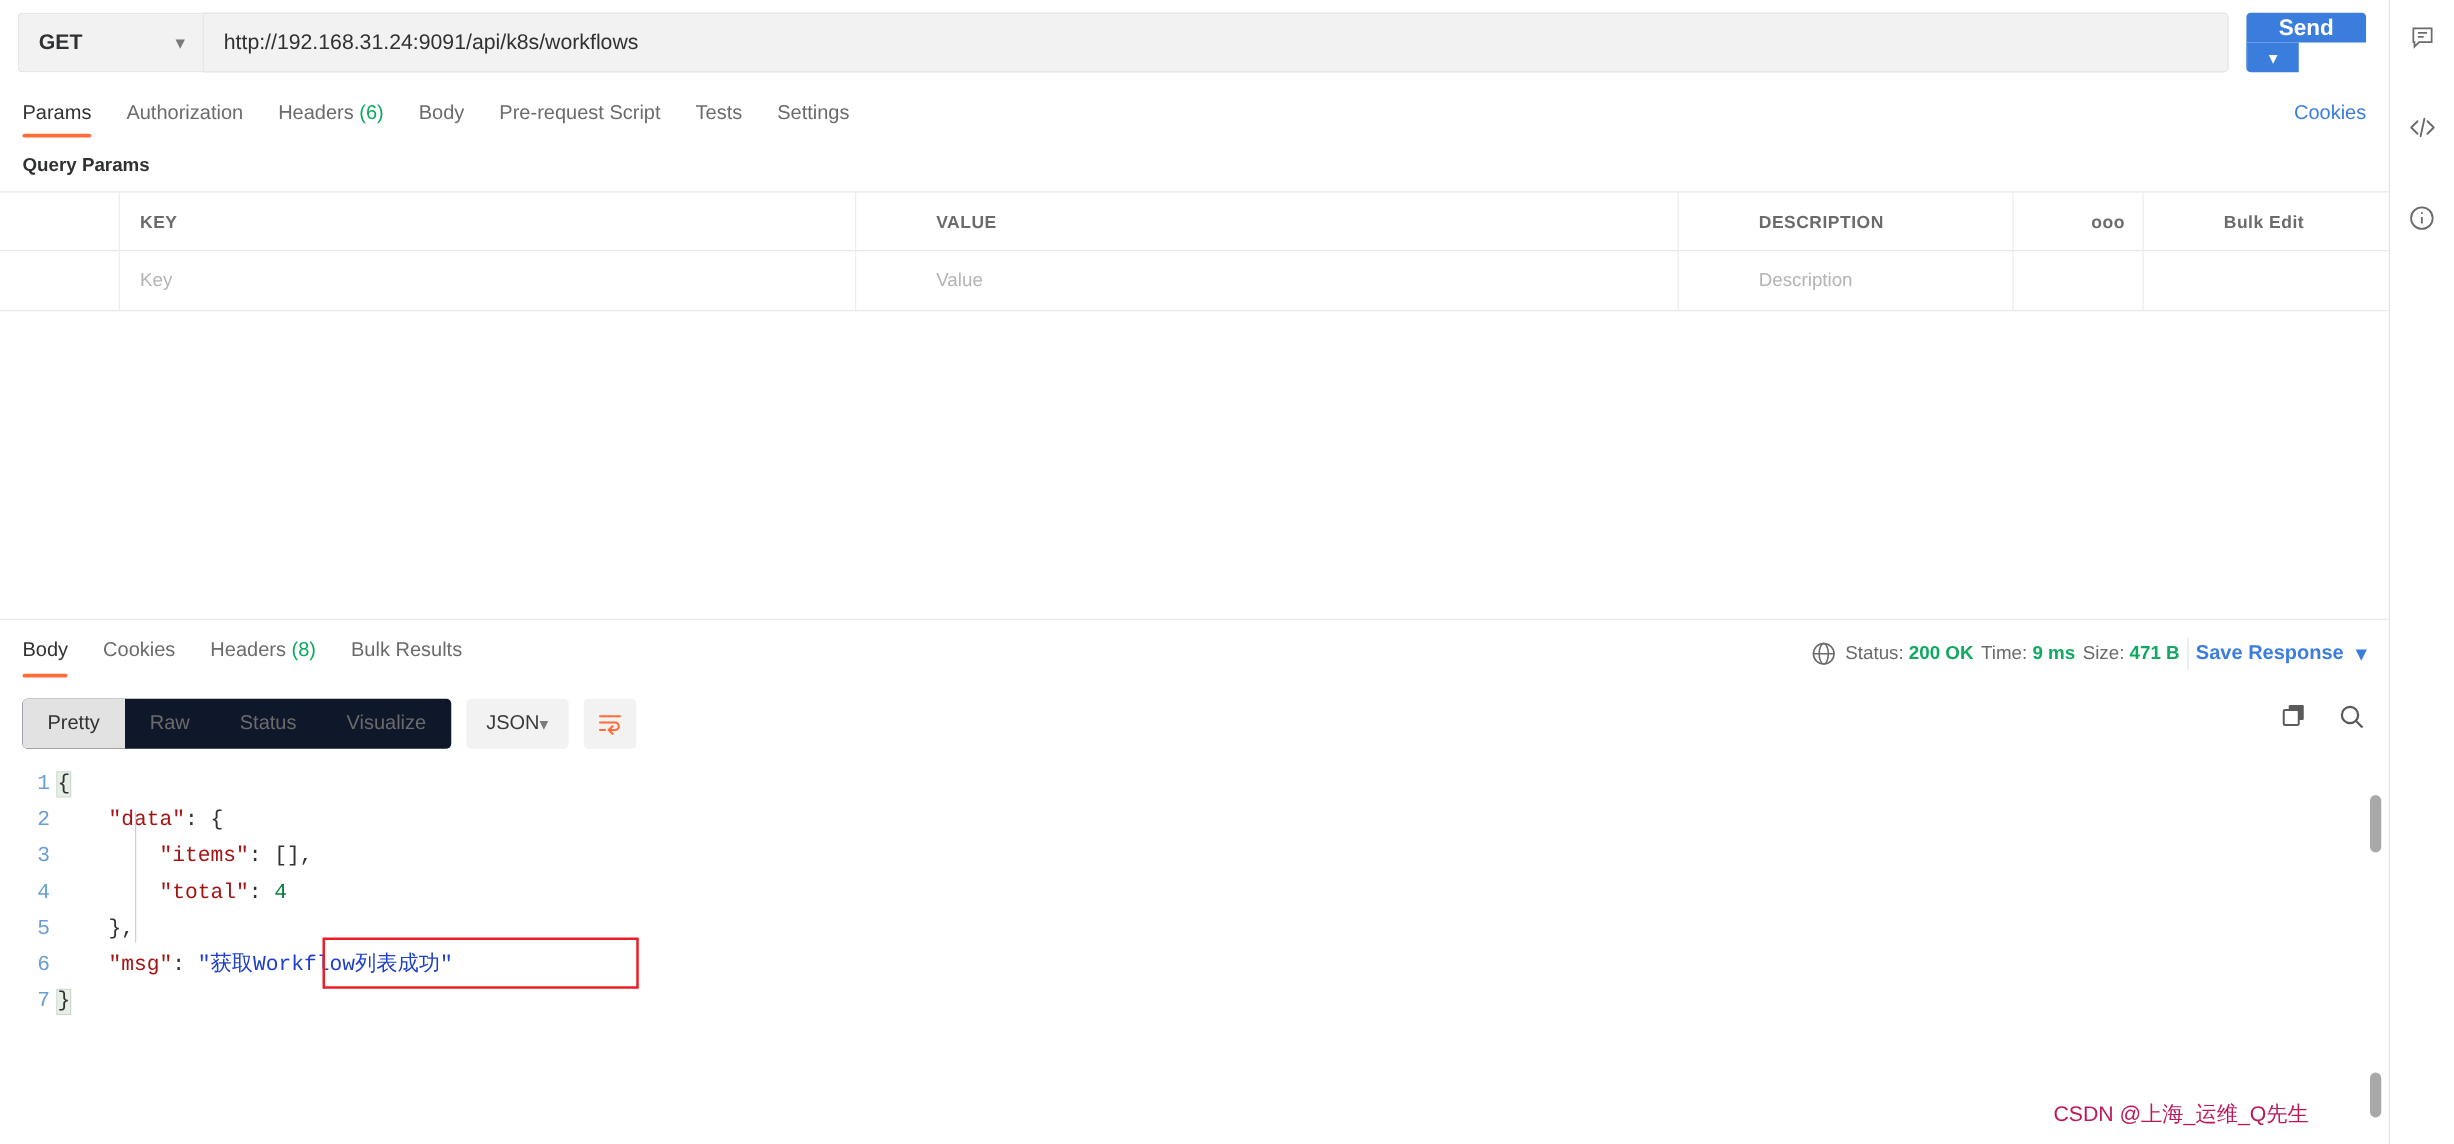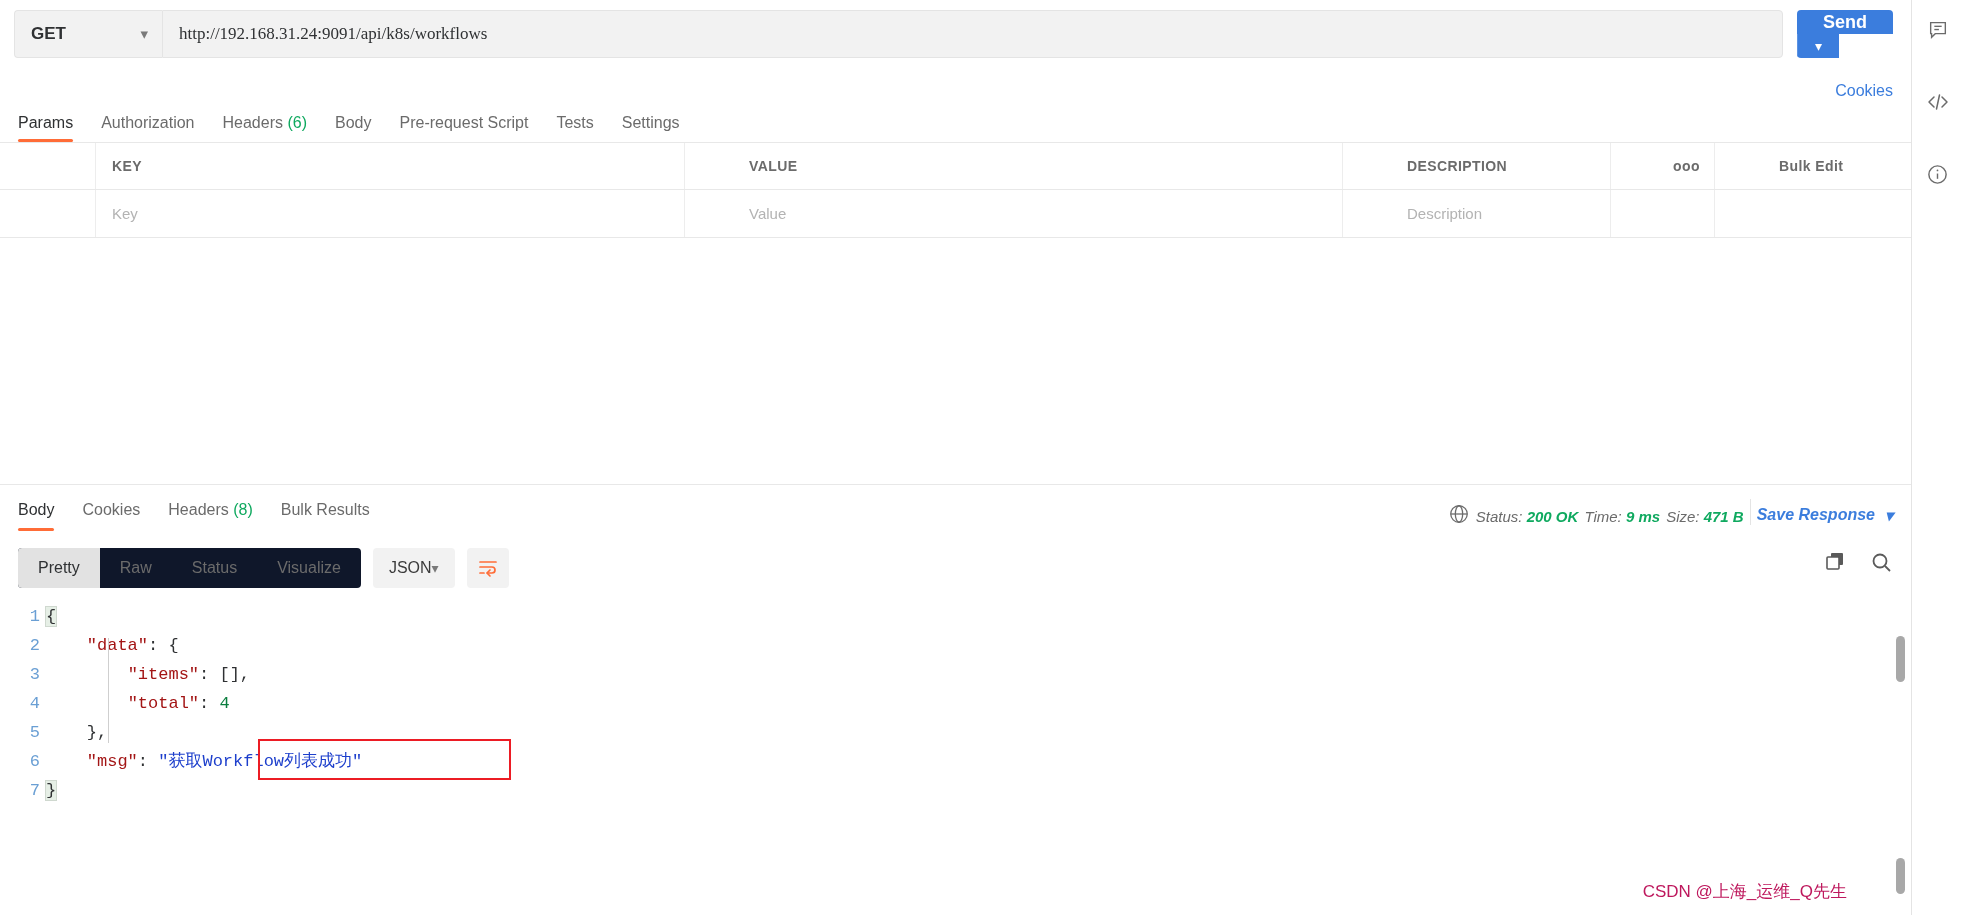--- a/index.html
+++ b/index.html
@@ -34,21 +34,21 @@
     cursor: pointer;
   }
   .method-select .chev { color: #7a7a7a; font-weight: 400; font-size: 15px; }
   .url-input {
     flex: 1; height: 48px;
     background: #f2f2f2;
     border: 1px solid #e4e4e4; border-left: 1px solid #e4e4e4;
     border-radius: 0 4px 4px 0;
     padding: 0 16px;
     font-size: 17px; color: #2f3133;
-    font-family: Liberation Serif, serif;
+    font-family: Liberation Sans, sans-serif;
     outline: none;
   }
   .send-wrap {
     margin-left: 14px; height: 48px; display: flex;
     border-radius: 4px; overflow: hidden; flex-direction: column;
   }
   .send-btn {
     background: #3b7ddd; color: #fff; border: none;
     padding: 0 26px; height: 48px;
     font-size: 18px; font-weight: 700; cursor: pointer;
@@ -63,21 +63,21 @@
   }
 
   
   .req-tabs {
     display: flex; align-items: flex-start; gap: 0;
     padding: 0 18px; margin-top: 6px;
     position: relative;
   }
   .tab {
     font-size: 16px; color: #6b6b6b; padding: 8px 14px 10px 14px;
-    cursor: pointer; position: relative; white-space: nowrap; margin-top: 32px;
+    cursor: pointer; position: relative; white-space: nowrap;
   }
   .tab:first-child { padding-left: 0; }
   .tab.active { color: #2f3133; }
   .tab.active::after {
     content: ""; position: absolute; left: 0; right: 14px; bottom: 0;
     height: 3px; background: #ff6c37; border-radius: 2px;
   }
   .tab:first-child.active::after { left: 0; right: 14px; }
   .tab .cnt { color: #0fa95f; }
   .cookies-link {
@@ -114,21 +114,21 @@
     font-size: 16px; color: #6b6b6b; padding: 16px 14px 16px 14px;
     cursor: pointer; position: relative; white-space: nowrap;
   }
   .rtab:first-child { padding-left: 0; }
   .rtab.active { color: #2f3133; }
   .rtab.active::after {
     content: ""; position: absolute; left: 0; right: 14px; bottom: 8px;
     height: 3px; background: #ff6c37; border-radius: 2px;
   }
   .rtab .cnt { color: #0fa95f; }
-  .resp-meta { display: flex; align-items: flex-end; gap: 6px; font-size: 15px; color: #6b6b6b; font-style: italic; }
+  .resp-meta { display: flex; align-items: center; gap: 6px; font-size: 15px; color: #6b6b6b; }
   .resp-meta .val { color: #0fa95f; font-weight: 700; }
   .globe { width: 22px; height: 22px; color: #6b6b6b; }
   .sep-v { width: 1px; height: 26px; background: #e4e4e4; }
   .save-resp { font-size: 16px; font-weight: 700; color: #3b7ddd; cursor: pointer; display: flex; align-items: center; gap: 10px; }
 
   
   .fmt-bar { display: flex; align-items: center; gap: 12px; padding: 10px 18px 8px 18px; position: relative; }
   .seg { display: flex; background: #0f172a; border-radius: 4px; overflow: hidden; height: 40px; }
   .seg-item {
     padding: 0 20px; height: 40px; display: flex; align-items: center;
@@ -218,20 +218,21 @@
       </div>
       <div class="tab">
         <span>Tests</span>
       </div>
       <div class="tab">
         <span>Settings</span>
       </div>
       <div class="cookies-link">Cookies</div>
     </div>
 
+    <div class="qp-title">Query Params</div>
 
     <div class="ptable">
       <div class="prow head">
         <div class="pcell chk"></div>
         <div class="pcell key">KEY</div>
         <div class="pcell val">VALUE</div>
         <div class="pcell desc">DESCRIPTION</div>
         <div class="pcell dots">ooo</div>
         <div class="pcell bulk">Bulk Edit</div>
       </div>

